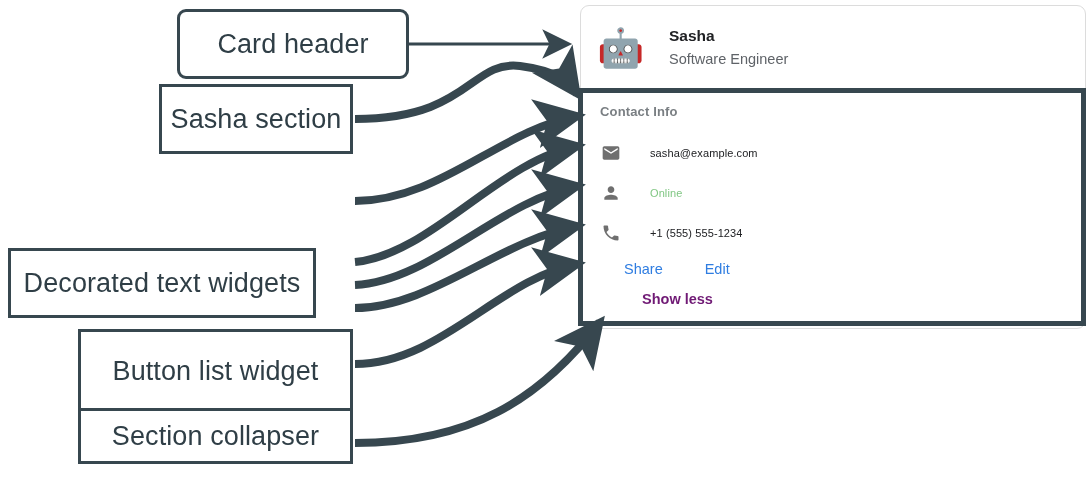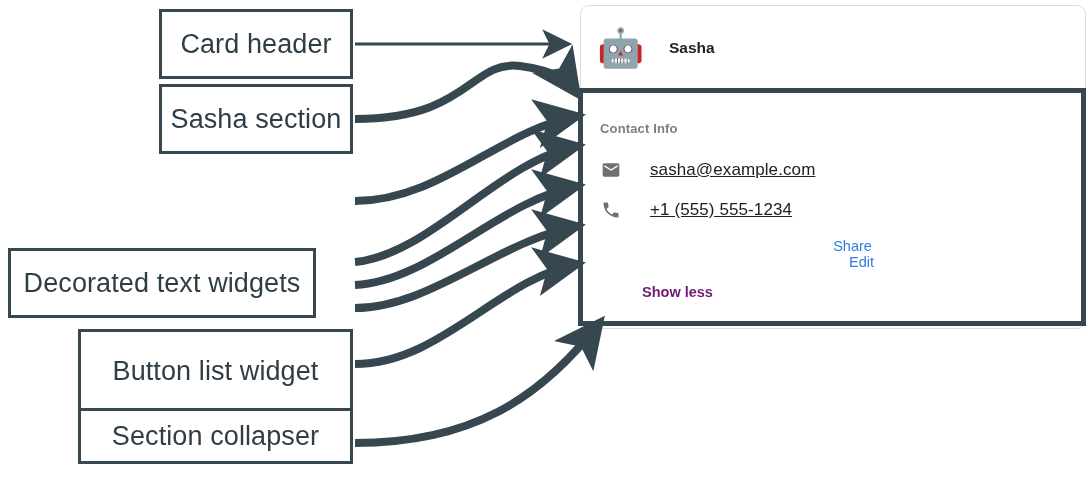--- a/index.html
+++ b/index.html
@@ -24,21 +24,21 @@
     display: flex;
     align-items: center;
     justify-content: center;
     color: #2f3e46;
     font-size: 27px;
     letter-spacing: 0.1px;
     white-space: nowrap;
     z-index: 30;
   }
 
-  #box-card-header    { left: 159px; top: 9px;   width: 194px; height: 70px; }
+  #box-card-header    { left: 177px; top: 9px;   width: 232px; height: 70px; border-radius: 9px; }
   #box-card-section   { left: 159px; top: 84px;  width: 194px; height: 70px; }
   #box-section-header { left: 121px; top: 166px; width: 232px; height: 70px; }
   #box-decorated      { left: 8px;   top: 248px; width: 308px; height: 70px; }
   #box-button-list    { left: 78px;  top: 329px; width: 275px; height: 84px; }
   #box-collapser      { left: 78px;  top: 408px; width: 275px; height: 56px; }
 
   
   #arrows {
     position: absolute; left: 0; top: 0;
     width: 1090px; height: 494px;
@@ -99,21 +99,21 @@
     z-index: 25;
     pointer-events: none;
   }
 
   
   #card-section {
     position: absolute;
     left: 583px; top: 93px;
     width: 498px; height: 228px;
     box-sizing: border-box;
-    padding: 28px 0 0 17px;
+    padding: 11px 0 0 17px;
     z-index: 12;
     background: #ffffff;
   }
   #section-title {
     font-size: 13px;
     font-weight: bold;
     color: #7a7f83;
     letter-spacing: 0.15px;
     margin-bottom: 14px;
   }
@@ -125,34 +125,32 @@
   }
   .info-icon {
     width: 22px; height: 22px;
     flex: 0 0 auto;
     display: flex; align-items: center; justify-content: center;
     color: #6f6f6f;
     margin-right: 28px;
   }
   .info-icon svg { display: block; }
   .info-text {
-    font-size: 17px;
+    font-size: 11px;
     color: #202124;
     letter-spacing: 0.1px;
-    text-decoration: underline;
   }
   .info-text.status { color: #81c784; }
 
   
   #button-list {
     display: flex;
     align-items: center;
     margin-top: 8px;
     margin-left: 0px;
-    flex-direction: column;
   }
   .link-btn {
     font-size: 14.5px;
     color: #2f7de1;
     background: none;
     border: none;
     padding: 0;
     font-family: "Liberation Sans", sans-serif;
     cursor: pointer;
   }
@@ -224,40 +222,49 @@
 
     <path d="M355,443 C470,443 540,400 600,322" fill="none" stroke="#37474f" stroke-width="8" stroke-linecap="butt" marker-end="url(#ah)"></path>
   </svg>
 
   <div id="card">
 
     <div id="card-header">
       <div id="avatar">🤖</div>
       <div id="header-text">
         <div id="header-title">Sasha</div>
+        <div id="header-subtitle">Software Engineer</div>
       </div>
     </div>
 
   </div>
 
   <div id="card-section">
 
     <div id="section-title">Contact Info</div>
 
     
     <div class="info-row">
       <span class="info-icon">
         <svg width="20" height="20" viewBox="0 0 24 24" fill="currentColor">
           <path d="M20 4H4c-1.1 0-1.99.9-1.99 2L2 18c0 1.1.9 2 2 2h16c1.1 0 2-.9 2-2V6c0-1.1-.9-2-2-2zm0 4l-8 5-8-5V6l8 5 8-5v2z"></path>
         </svg>
       </span>
       <span class="info-text">sasha@example.com</span>
     </div>
 
     
+    <div class="info-row">
+      <span class="info-icon">
+        <svg width="20" height="20" viewBox="0 0 24 24" fill="currentColor">
+          <path d="M12 12c2.21 0 4-1.79 4-4s-1.79-4-4-4-4 1.79-4 4 1.79 4 4 4zm0 2c-2.67 0-8 1.34-8 4v2h16v-2c0-2.66-5.33-4-8-4z"></path>
+        </svg>
+      </span>
+      <span class="info-text status">Online</span>
+    </div>
 
     
     <div class="info-row">
       <span class="info-icon">
         <svg width="20" height="20" viewBox="0 0 24 24" fill="currentColor">
           <path d="M6.62 10.79c1.44 2.83 3.76 5.14 6.59 6.59l2.2-2.2c.27-.27.67-.36 1.02-.24 1.12.37 2.33.57 3.57.57.55 0 1 .45 1 1V20c0 .55-.45 1-1 1-9.39 0-17-7.61-17-17 0-.55.45-1 1-1h3.5c.55 0 1 .45 1 1 0 1.25.2 2.45.57 3.57.11.35.03.74-.25 1.02l-2.2 2.2z"></path>
         </svg>
       </span>
       <span class="info-text">+1 (555) 555-1234</span>
     </div>

